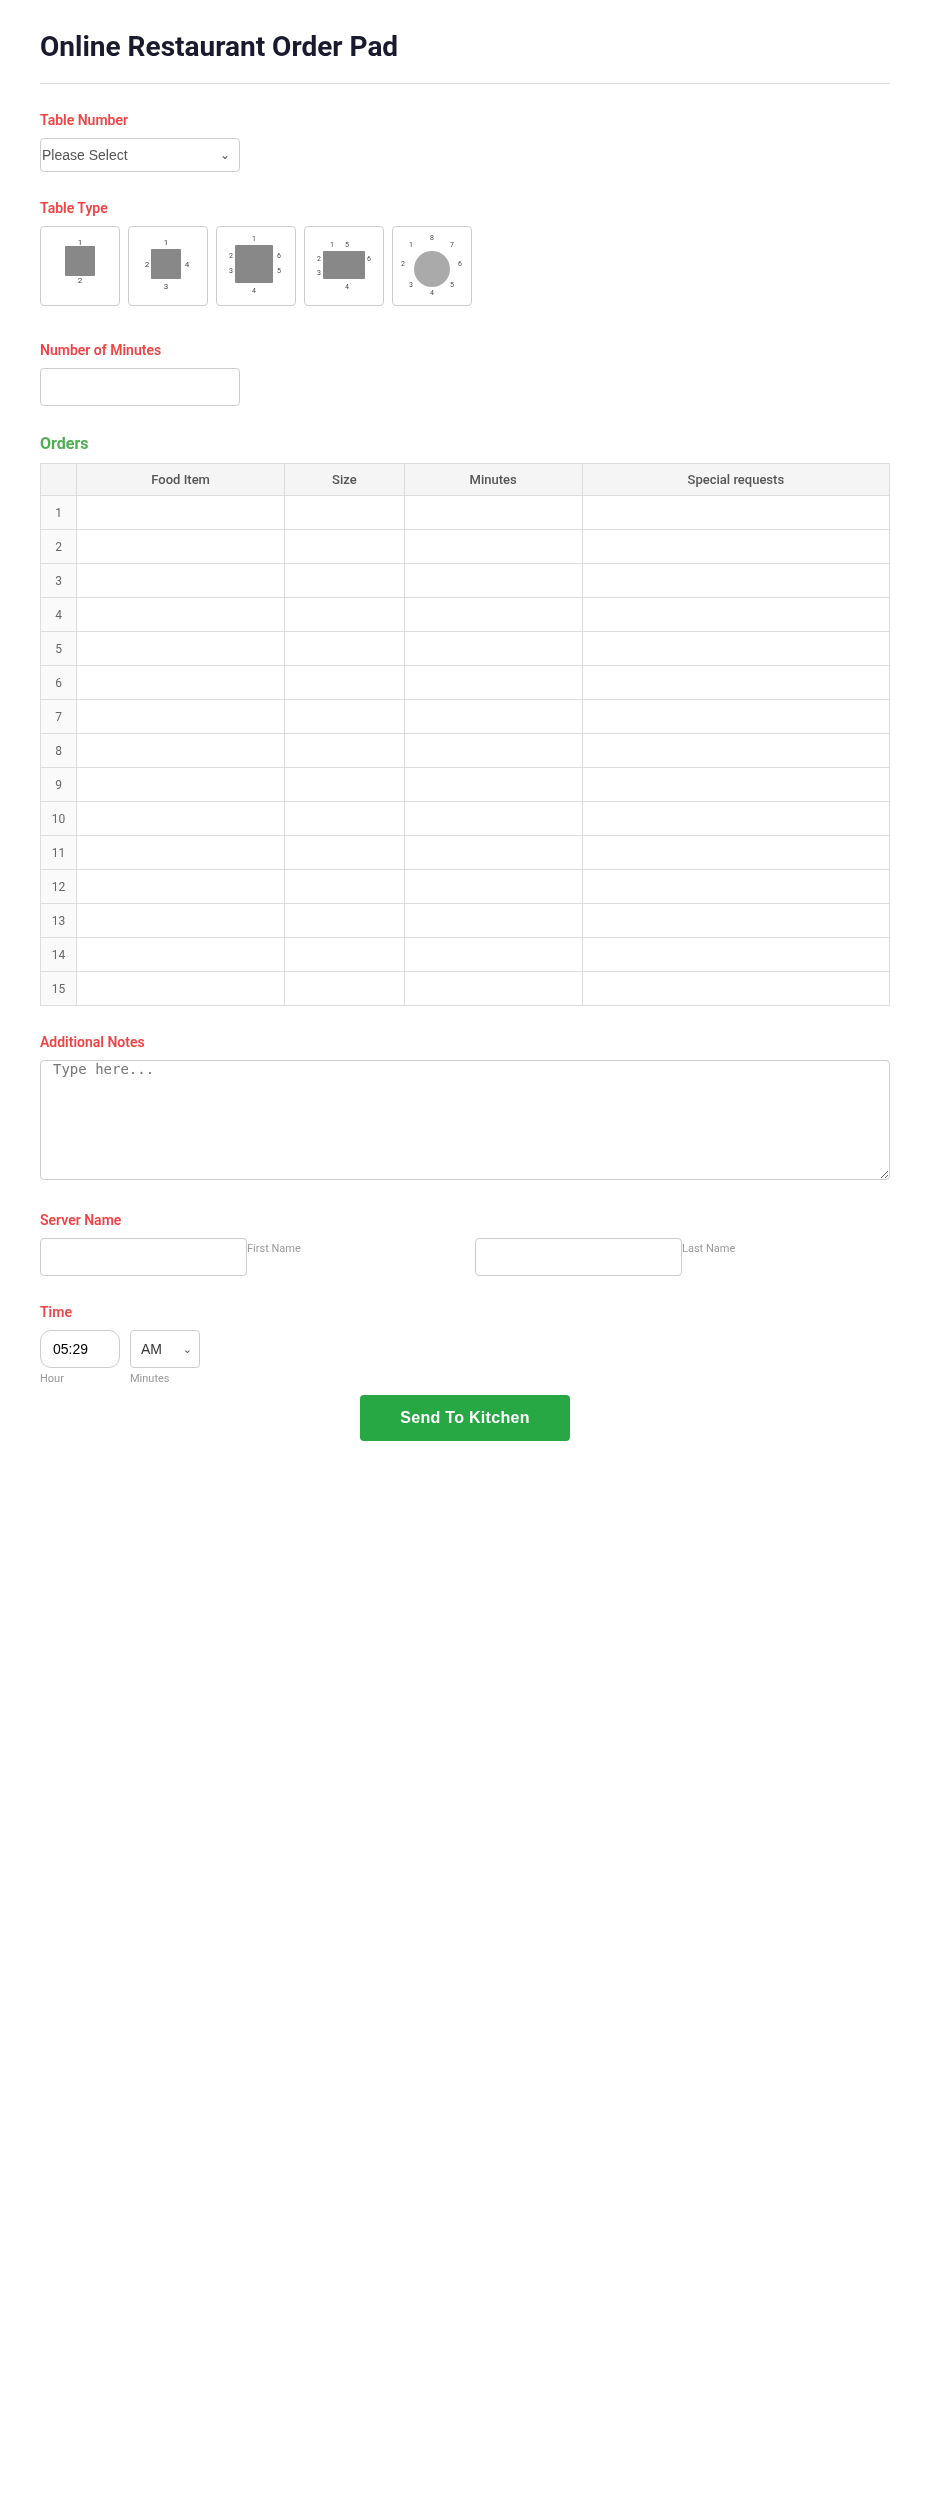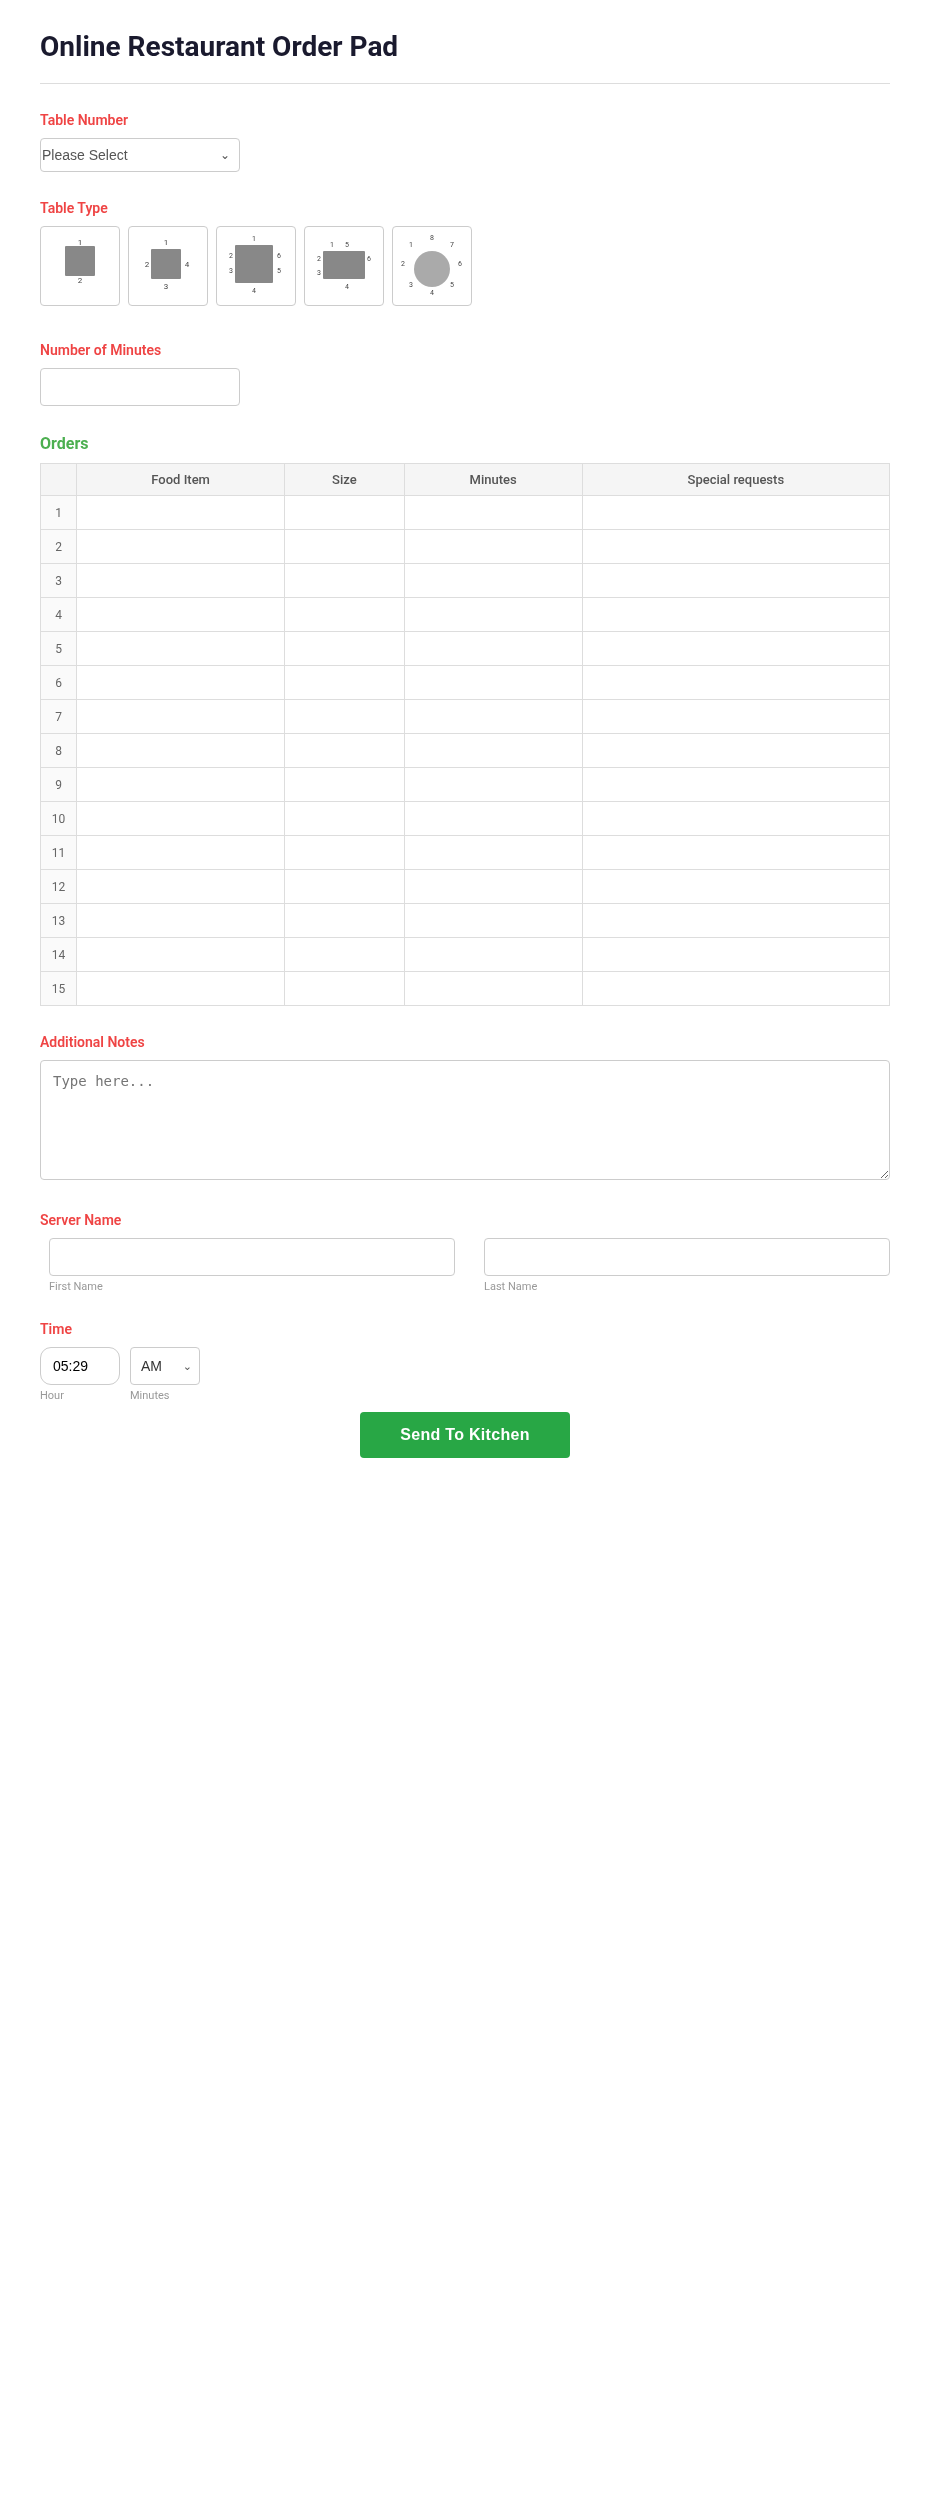--- a/index.html
+++ b/index.html
@@ -131,39 +131,38 @@
     }
     
     .notes-section {
       margin-bottom: 28px;
     }
     .notes-textarea {
       width: 100%;
       height: 120px;
       border: 1px solid #ccc;
       border-radius: 4px;
-      padding: 12px 12px;
+      padding: 0 12px;
       font-size: 14px;
       color: #999;
       resize: vertical;
       outline: none;
     }
     
     .server-section {
       margin-bottom: 28px;
     }
     .server-name-row {
       display: flex;
       gap: 20px;
     }
     .server-field {
       display: flex;
-      flex-direction: column;
+      flex-direction: row;
       flex: 1;
-      margin-left: 9px;
     }
     .server-field input {
       border: 1px solid #ccc;
       border-radius: 4px;
       padding: 8px 12px;
       font-size: 14px;
       height: 38px;
       outline: none;
     }
     .field-sublabel {

